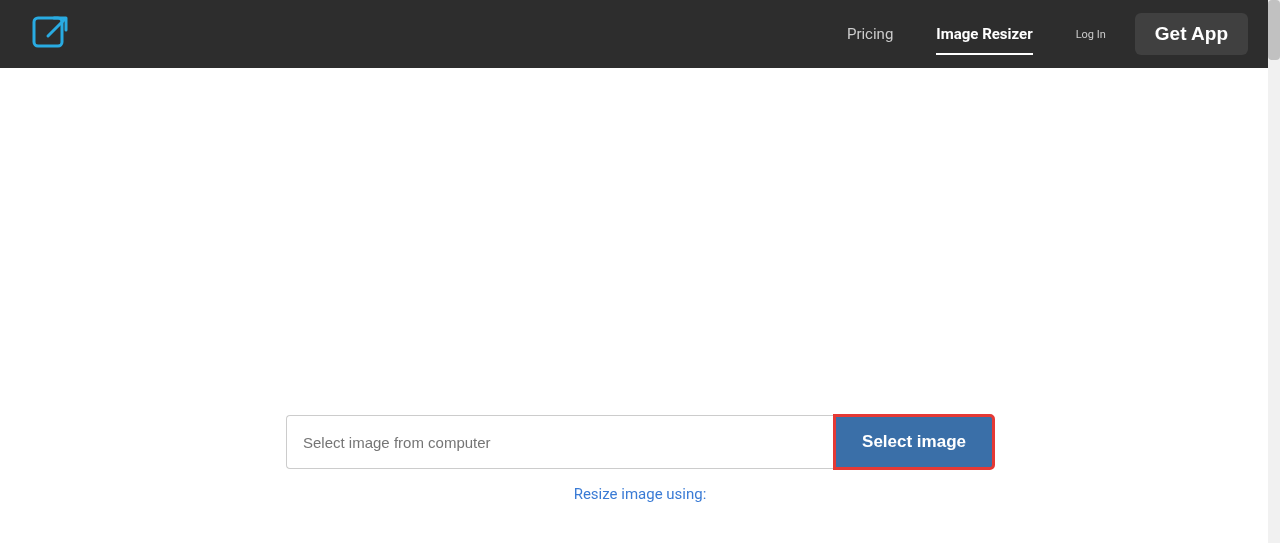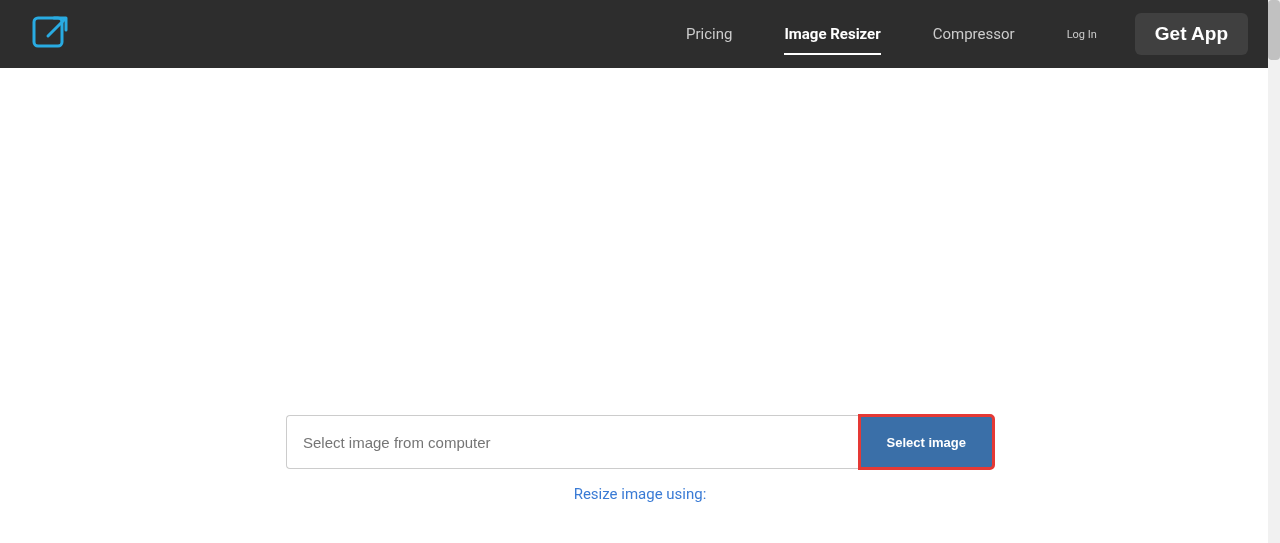--- a/index.html
+++ b/index.html
@@ -44,21 +44,21 @@
     .logo-text {
       color: #ffffff;
       font-size: 17px;
       font-weight: 500;
       white-space: nowrap;
     }
 
     .nav-links {
       display: flex;
       align-items: center;
-      gap: 24px;
+      gap: 15px;
     }
 
     .nav-link {
       color: #cccccc;
       font-size: 15px;
       text-decoration: none;
       padding: 8px 14px;
       border-radius: 4px;
       cursor: pointer;
       white-space: nowrap;
@@ -167,21 +167,21 @@
       color: #888888;
       background: #ffffff;
       outline: none;
     }
 
     .btn-select-image {
       height: 54px;
       padding: 0 28px;
       background: #3a6fa8;
       color: #ffffff;
-      font-size: 13px;
+      font-size: 17px;
       font-weight: 600;
       border: none;
       border-radius: 0 4px 4px 0;
       cursor: pointer;
       outline: 3px solid #e53935;
       outline-offset: -2px;
       white-space: nowrap;
     }
 
     .resize-link {
@@ -200,21 +200,20 @@
     <svg class="logo-icon" viewBox="0 0 36 36" fill="none" xmlns="http://www.w3.org/2000/svg">
       <rect x="2" y="2" width="28" height="28" rx="4" stroke="#29abe2" stroke-width="3" fill="none"></rect>
       <path d="M22 2 L34 2 L34 14" stroke="#29abe2" stroke-width="3" stroke-linecap="round" stroke-linejoin="round" fill="none"></path>
       <line x1="16" y1="20" x2="33" y2="3" stroke="#29abe2" stroke-width="3" stroke-linecap="round"></line>
     </svg>
   </div>
 
   <div class="nav-links">
     <a class="nav-link">Pricing</a>
     <a class="nav-link active">Image Resizer</a>
-    <a class="nav-link">Compressor</a>
     <a class="nav-login">Log In</a>
     <button class="btn-get-app">Get App</button>
   </div>
 </nav>
 
 <div class="scrollbar">
   <div class="scrollbar-thumb"></div>
 </div>
 
 <main class="main-content">

